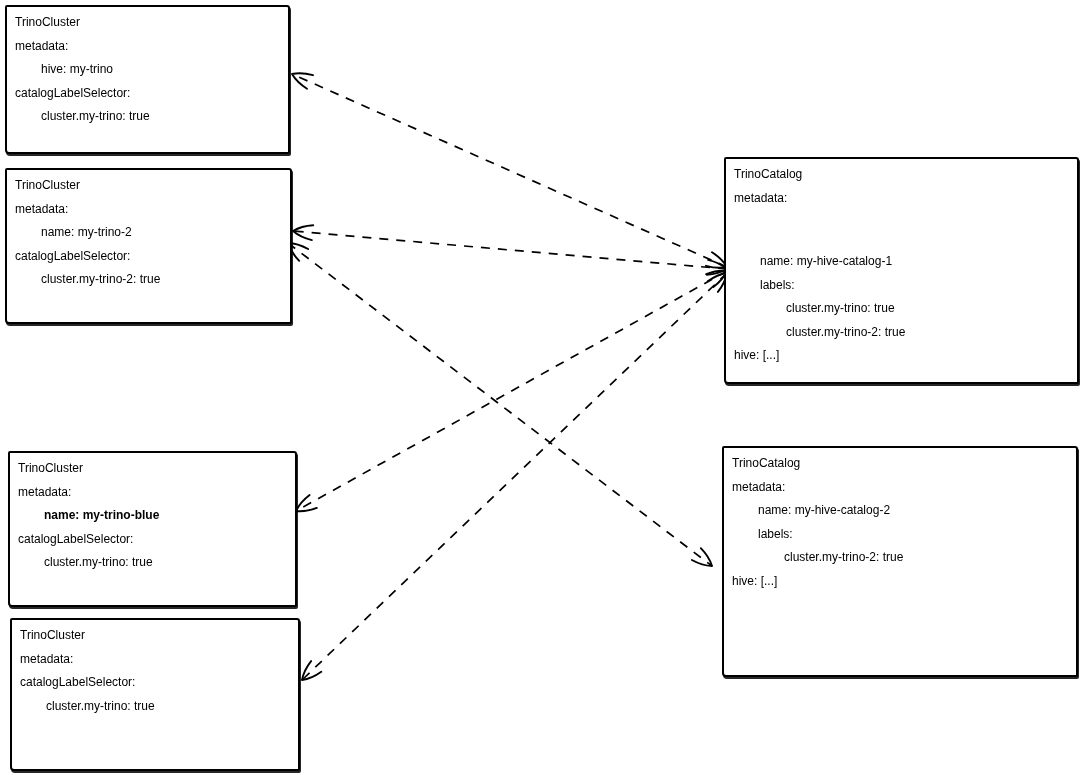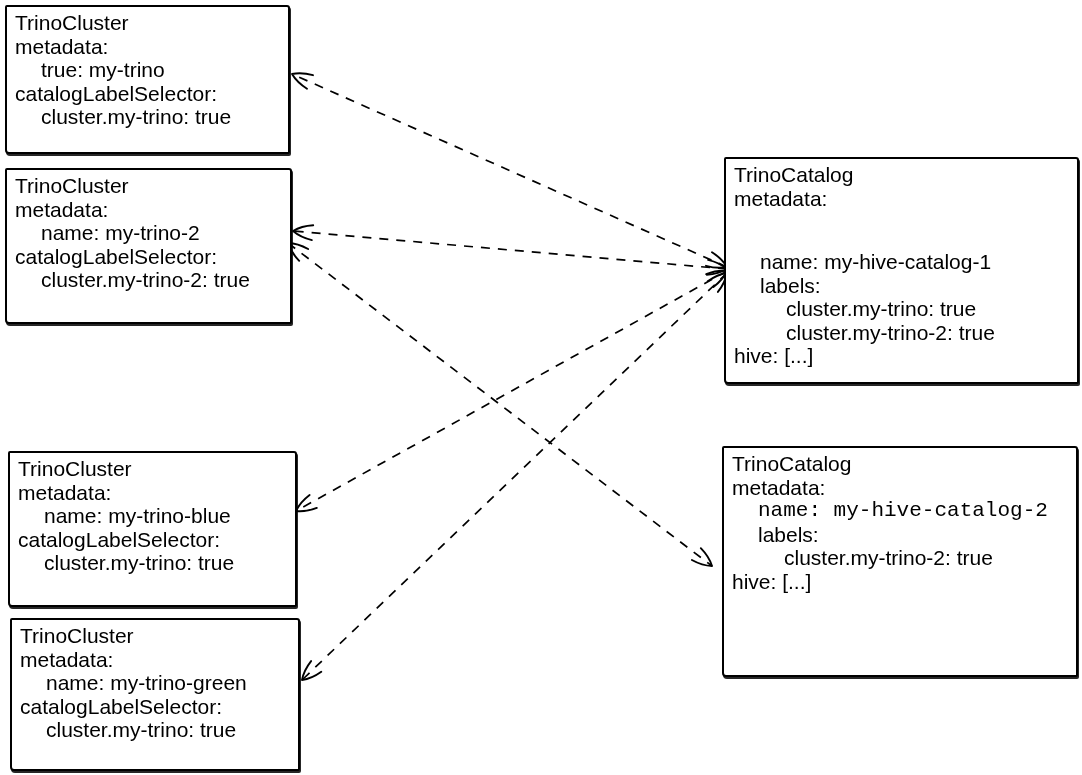--- a/index.html
+++ b/index.html
@@ -18,21 +18,21 @@
     pointer-events: none;
   }
   .node {
     position: absolute;
     background: #ffffff;
     border: 2px solid #000000;
     border-radius: 2px 3px 2px 4px;
     box-shadow: 1px 2px 0 0 rgba(0,0,0,0.85);
     padding: 4px 8px;
     color: #000000;
-    font-size: 21px;
+    font-size: 12px;
     line-height: 23.5px;
     box-sizing: border-box;
   }
   .code-line { white-space: pre; }
 </style>
 </head>
 <body>
 
 <div class="canvas">
   <svg id="edge-layer" width="1082" height="775" viewBox="0 0 1082 775" xmlns="http://www.w3.org/2000/svg">
@@ -59,60 +59,59 @@
       <g>
         <line x1="288" y1="243" x2="712" y2="566" stroke="#000000" stroke-width="1.7" stroke-dasharray="9 8"></line>
         <path d="M288.0 243.0 Q290.9 252.3 299.2 260.8 M288.0 243.0 Q297.8 243.3 308.1 249.0" fill="none" stroke="#000000" stroke-width="1.9" stroke-linecap="round"></path>
         <path d="M712.0 566.0 Q709.1 556.7 700.8 548.2 M712.0 566.0 Q702.2 565.7 691.9 560.0" fill="none" stroke="#000000" stroke-width="1.9" stroke-linecap="round"></path>
       </g>
     </svg>
 
   <div class="node" style="left:5px; top:5px; width:285px; height:149px">
       <div class="code-line" style="padding-left: 0px;">TrinoCluster</div>
       <div class="code-line" style="padding-left: 0px;">metadata:</div>
-      <div class="code-line" style="padding-left: 26px;">true: my-trino</div>
+      <div class="code-line" style="padding-left: 26px;">hive: my-trino</div>
       <div class="code-line" style="padding-left: 0px;">catalogLabelSelector:</div>
       <div class="code-line" style="padding-left: 26px;">cluster.my-trino: true</div>
     </div>
 
   <div class="node" style="left:5px; top:168px; width:287px; height:156px">
       <div class="code-line" style="padding-left: 0px;">TrinoCluster</div>
       <div class="code-line" style="padding-left: 0px;">metadata:</div>
       <div class="code-line" style="padding-left: 26px;">name: my-trino-2</div>
       <div class="code-line" style="padding-left: 0px;">catalogLabelSelector:</div>
       <div class="code-line" style="padding-left: 26px;">cluster.my-trino-2: true</div>
     </div>
 
   <div class="node" style="left:8px; top:451px; width:289px; height:156px">
       <div class="code-line" style="padding-left: 0px;">TrinoCluster</div>
       <div class="code-line" style="padding-left: 0px;">metadata:</div>
-      <div class="code-line" style="padding-left: 26px;">name: my-trino-blue</div>
+      <div class="code-line" style="padding-left: 26px; font-weight: bold;">name: my-trino-blue</div>
       <div class="code-line" style="padding-left: 0px;">catalogLabelSelector:</div>
       <div class="code-line" style="padding-left: 26px;">cluster.my-trino: true</div>
     </div>
 
   <div class="node" style="left:10px; top:618px; width:290px; height:153px">
       <div class="code-line" style="padding-left: 0px;">TrinoCluster</div>
       <div class="code-line" style="padding-left: 0px;">metadata:</div>
-      <div class="code-line" style="padding-left: 26px;">name: my-trino-green</div>
       <div class="code-line" style="padding-left: 0px;">catalogLabelSelector:</div>
       <div class="code-line" style="padding-left: 26px;">cluster.my-trino: true</div>
     </div>
 
   <div class="node" style="left:724px; top:157px; width:355px; height:227px">
       <div class="code-line" style="padding-left: 0px;">TrinoCatalog</div>
       <div class="code-line" style="padding-left: 0px;">metadata:</div>
       <div class="code-line" style="padding-left: 26px; margin-top: 40px;">name: my-hive-catalog-1</div>
       <div class="code-line" style="padding-left: 26px;">labels:</div>
       <div class="code-line" style="padding-left: 52px;">cluster.my-trino: true</div>
       <div class="code-line" style="padding-left: 52px;">cluster.my-trino-2: true</div>
       <div class="code-line" style="padding-left: 0px;">hive: [...]</div>
     </div>
 
   <div class="node" style="left:722px; top:446px; width:356px; height:231px">
       <div class="code-line" style="padding-left: 0px;">TrinoCatalog</div>
       <div class="code-line" style="padding-left: 0px;">metadata:</div>
-      <div class="code-line" style="padding-left: 26px; font-family: Liberation Mono, monospace;">name: my-hive-catalog-2</div>
+      <div class="code-line" style="padding-left: 26px;">name: my-hive-catalog-2</div>
       <div class="code-line" style="padding-left: 26px;">labels:</div>
       <div class="code-line" style="padding-left: 52px;">cluster.my-trino-2: true</div>
       <div class="code-line" style="padding-left: 0px;">hive: [...]</div>
     </div>
 </div>
 
 </body></html>

